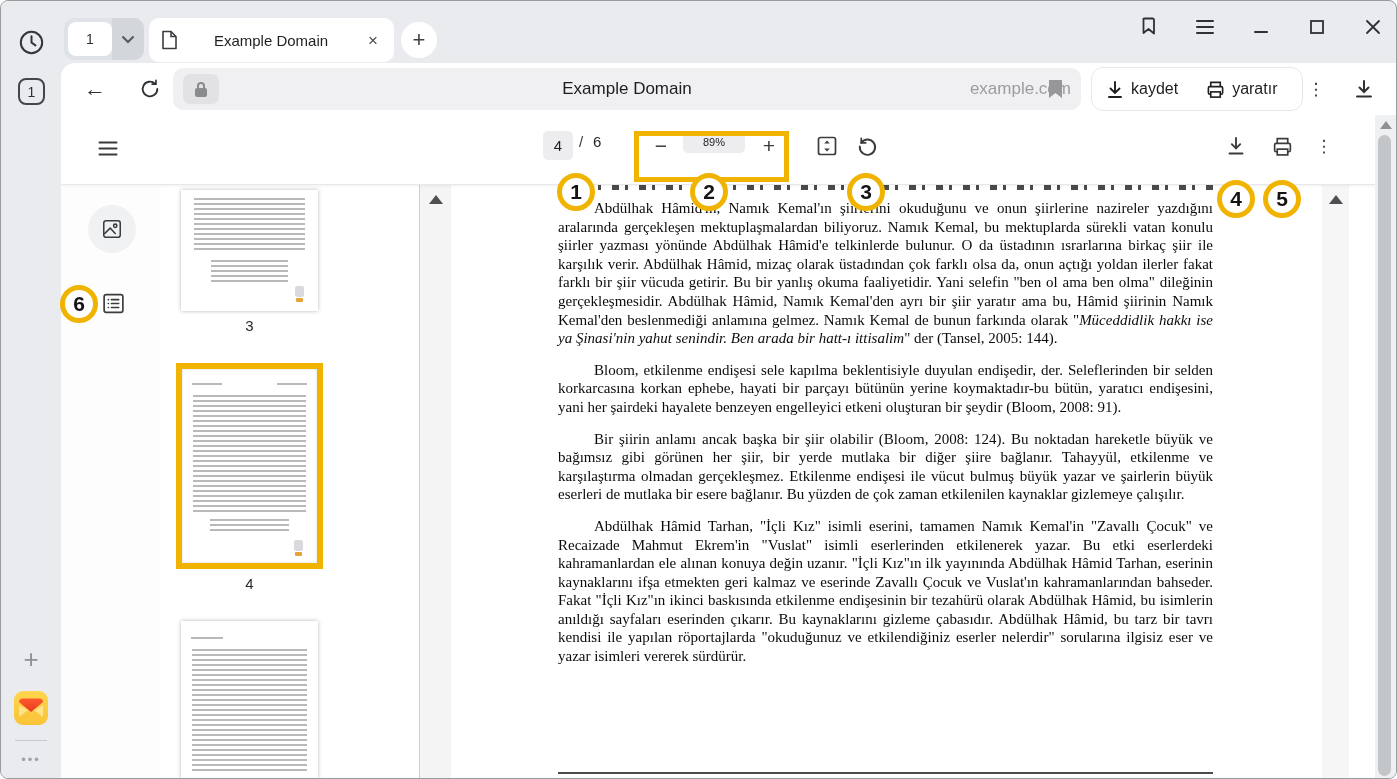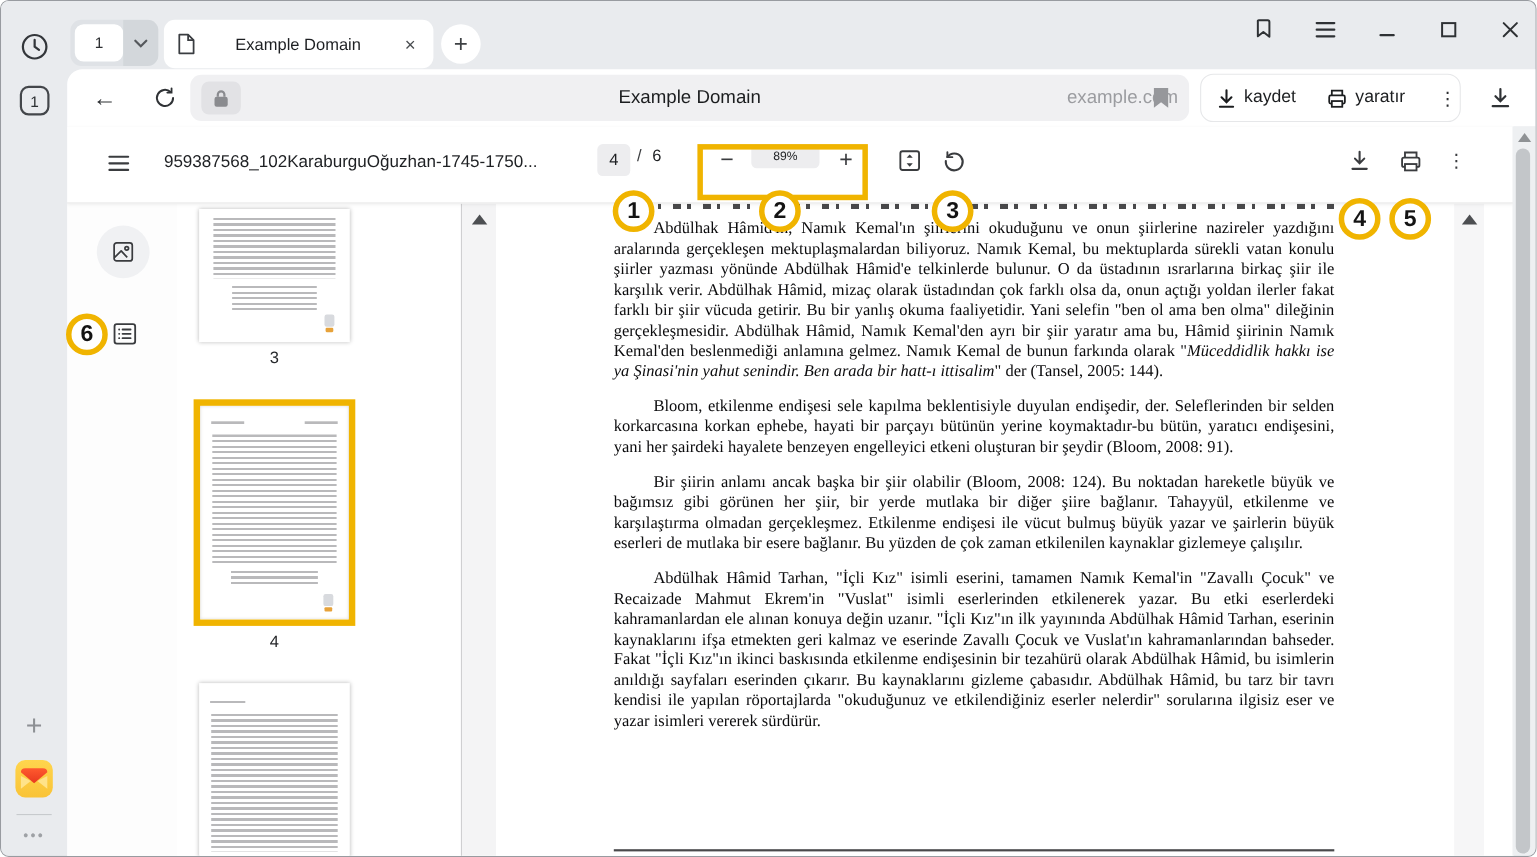--- a/index.html
+++ b/index.html
@@ -41,21 +41,21 @@
   .nav-ico { color:#2f3235; display:flex; align-items:center; justify-content:center; }
   .back { position:absolute; left:20px; top:12px; width:28px; height:28px; font-size:22px; }
   .reload { position:absolute; left:76px; top:13px; width:26px; height:26px; }
   .addressbar { position:absolute; left:112px; top:5px; width:908px; height:42px; background:#f0f0f2;
                 border-radius:10px; display:flex; align-items:center; padding:0 10px;justify-content:space-between; }
   .lock-chip { width:36px; height:30px; background:#e2e2e5; border-radius:7px; display:flex;
                align-items:center; justify-content:center; }
   .url-text { margin-left:10px; font-size:17px; color:#9b9ca0; }
   .addr-title { position:absolute; left:0; right:0; text-align:center; font-size:17px; color:#1b1d1f; pointer-events:none; }
   .addr-bm { position:absolute; right:18px; top:11px; }
-  .action-pill { position:absolute; left:1030px; top:4px; width:237px; height:44px; background:#fff;
+  .action-pill { position:absolute; left:1030px; top:4px; width:212px; height:44px; background:#fff;
                  border:1px solid #e6e7e9; border-radius:12px; display:flex; align-items:center; }
   .pill-btn { display:flex; align-items:center; gap:7px; font-size:16px; color:#1c1e20; padding:0 14px; height:100%; }
   .pill-sep { width:1px; height:22px; background:#e3e4e6; }
   .pill-kebab { padding:0 16px; font-size:17px; color:#2c2e31; }
   .downloads-btn { position:absolute; left:1288px; top:11px; width:30px; height:30px; }
 
   
   .pdf { position:absolute; left:60px; top:114px; width:1315px; height:665px; background:#fff; }
   .pdf-toolbar { position:absolute; left:0; top:0; width:100%; height:70px; background:#fff;
                  border-bottom:1px solid #e8e8e8; box-shadow:0 1px 3px rgba(0,0,0,.06); z-index:2; }
@@ -280,21 +280,20 @@
   </div>
 
   <div class="pdf">
 
     <div class="pdf-toolbar">
       <div class="pt pt-burger">
         <svg width="20" height="15" viewBox="0 0 20 15" stroke="#3a3c3f" stroke-width="2" stroke-linecap="round">
             <path d="M1.5 1.5h17M1.5 7.5h17M1.5 13.5h17"></path>
           </svg>
       </div>
-      <div class="pt pt-filename">959387568_102KaraburguOğuzhan-1745-1750...</div>
       <div class="pt pagebox">4</div>
       <div class="pt page-sep">/</div>
       <div class="pt page-total">6</div>
       <div class="pt zoom-out">−</div>
       <div class="pt zoombox">89%</div>
       <div class="pt zoom-in">+</div>
       <div class="pt fit-btn">
         <svg width="22" height="22" viewBox="0 0 22 22" fill="none" stroke="#3a3c3f" stroke-width="1.7">
           <rect x="2.5" y="2.5" width="17" height="17" rx="2"></rect>
           <path d="M11 5.5l-2.8 3h5.6z" fill="#3a3c3f" stroke="none"></path>

